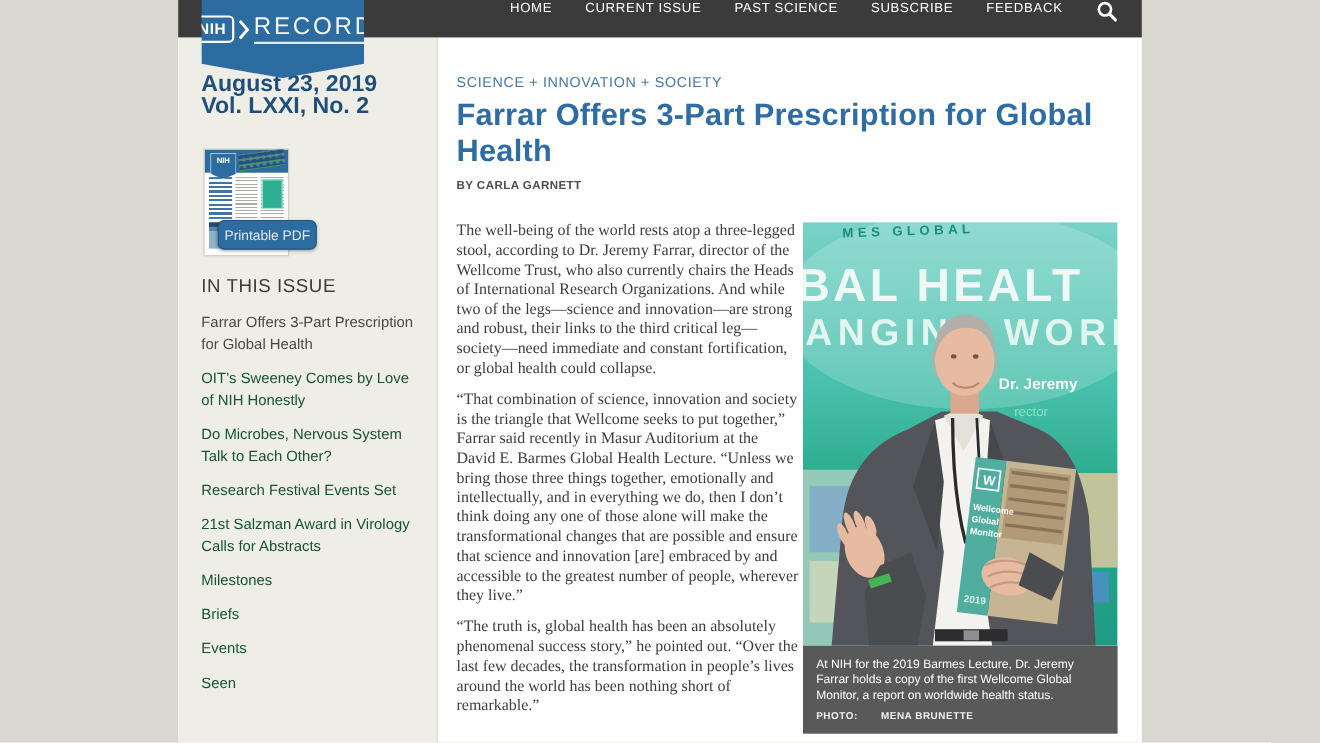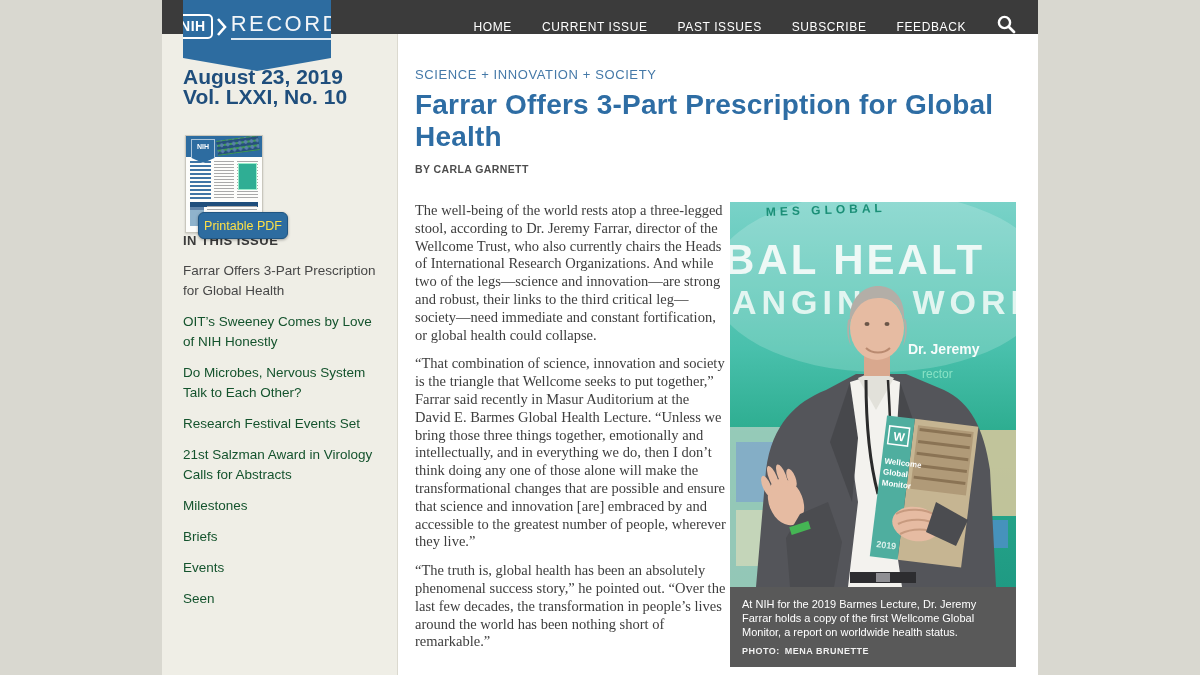--- a/index.html
+++ b/index.html
@@ -7,21 +7,21 @@
   body {
     background: #d9d8d0;
     font-family: "Liberation Sans", sans-serif;
     overflow: hidden;
   }
   .page { width: 876px; margin: 0 auto; position: relative; height: 675px; }
 
   
   .navbar {
     height: 34px; background: #3b3b3b;
-    display: flex; align-items: flex-end; justify-content: flex-end;
+    display: flex; align-items: flex-start; justify-content: flex-end;
     padding-right: 22px; gap: 30px; position: relative; z-index: 5;
   }
   .nav-link {
     color: #fff; font-size: 12px; letter-spacing: .6px; text-decoration: none;
     cursor: pointer; white-space: nowrap;
   }
   .search-btn { display: flex; align-items: center; cursor: pointer; }
 
   
   .badge {
@@ -76,57 +76,57 @@
     background: repeating-linear-gradient(to bottom, #a9a9a9 0 1px, transparent 1px 3px); }
   .t-col.head { background: repeating-linear-gradient(to bottom, #3f74a5 0 2px, transparent 2px 4px); }
   .t-photo { position: absolute; right: 5px; top: 27px; width: 19px; height: 27px; background: #2fae94;
     border: 1px solid #9ec; }
   .t-band { position: absolute; left: 4px; right: 4px; top: 66px; height: 5px; background: #1f4e7c; }
   .t-portrait { position: absolute; left: 4px; bottom: 6px; width: 14px; height: 19px; background: #8fb3cc;
     border-top: 3px solid #5f83a8; }
   .t-lines2 { position: absolute; left: 21px; right: 5px; bottom: 6px; height: 20px;
     background: repeating-linear-gradient(to bottom, #a9a9a9 0 1px, transparent 1px 3px); }
   .pdf-btn {
-    position: absolute; left: 13px; top: 77px; width: 90px; height: 27px; z-index: 3;
+    position: absolute; left: 13px; top: 65px; width: 90px; height: 27px; z-index: 3;
     background: #2d6ca0; border: 1px solid #1f5582; border-radius: 6px;
-    color: #fde047; font-size: 12.5px; font-family: "Liberation Sans", sans-serif;
+    color: #e5e5e5; font-size: 12.5px; font-family: "Liberation Sans", sans-serif;
     display: flex; align-items: center; justify-content: center;
     box-shadow: 0 1px 3px rgba(0,0,0,.35); cursor: pointer; white-space: nowrap;
   }
-  .in-this-issue { font-size: 13px; font-weight: bold; color: #3b3b3b; letter-spacing: .5px; }
+  .in-this-issue { margin-top: 17px; font-size: 17px; font-weight: normal; color: #3b3b3b; letter-spacing: .5px; }
   .issue-list { list-style: none; margin-top: 13px; }
   .issue-list li { font-size: 13.5px; line-height: 20px; color: #14532d; margin-bottom: 11px; cursor: pointer; }
   .issue-list li.current { color: #474747; cursor: default; }
 
   
   .category { font-size: 13px; color: #4579a8; letter-spacing: .6px; cursor: pointer; }
   .title { font-size: 28px; font-weight: bold; color: #2e6da4; margin: 7px 0 10px; letter-spacing: .2px; }
   .byline { font-size: 10.5px; font-weight: bold; color: #4d4d4d; letter-spacing: .4px; }
   .article-flex { display: flex; margin-top: 27px; }
   .text-col {
     width: 313px; flex: none;
     font-family: "Liberation Serif", serif; font-size: 14.5px; line-height: 17.8px; color: #3d3d3d;
   }
   .text-col p { margin-bottom: 11px; }
   .photo-col { width: 286px; margin-left: auto; flex: none; }
   .photo-fig { width: 286px; height: 385px; display: block; }
   .caption-box { background: #595959; color: #fff; padding: 10px 12px 11px; }
   .caption-text { font-size: 11px; line-height: 14px; }
   .credit-line { margin-top: 7px; font-size: 9px; font-weight: bold; letter-spacing: .5px; color: #f0f0f0; }
-  .credit-line .cl { margin-right: 5px; }
+  .credit-line .cl { margin-right: 21px; }
 </style>
 </head>
 <body>
 
 <div class="page">
 
   <div class="navbar">
     <a class="nav-link">HOME</a>
     <a class="nav-link">CURRENT ISSUE</a>
-    <a class="nav-link">PAST ISSUES</a>
+    <a class="nav-link">PAST SCIENCE</a>
     <a class="nav-link">SUBSCRIBE</a>
     <a class="nav-link">FEEDBACK</a>
     <span class="search-btn">
       <svg width="20" height="20" viewBox="0 0 20 20">
         <circle cx="8.5" cy="8.5" r="5.6" fill="none" stroke="#fff" stroke-width="2.4"></circle>
         <line x1="13" y1="13" x2="18" y2="18" stroke="#fff" stroke-width="2.8" stroke-linecap="round"></line>
       </svg>
     </span>
   </div>
 
@@ -137,21 +137,21 @@
         <path d="M1,1 L8,9 L1,17" fill="none" stroke="#fff" stroke-width="2.6"></path>
       </svg>
       <span class="record-word">RECORD</span>
     </div>
   </div>
 
   <div class="body-wrap">
 
     <div class="sidebar">
       <div class="issue-date">August 23, 2019</div>
-      <div class="issue-vol">Vol. LXXI, No. 10</div>
+      <div class="issue-vol">Vol. LXXI, No. 2</div>
 
       <div class="thumb-wrap">
         <div class="thumb">
           <div class="thumb-head">
             <div class="thumb-badge">NIH</div>
             <div class="thumb-art"></div>
           </div>
           <div class="thumb-cols">
             <div class="t-col head"></div>
             <div class="t-col"></div>

